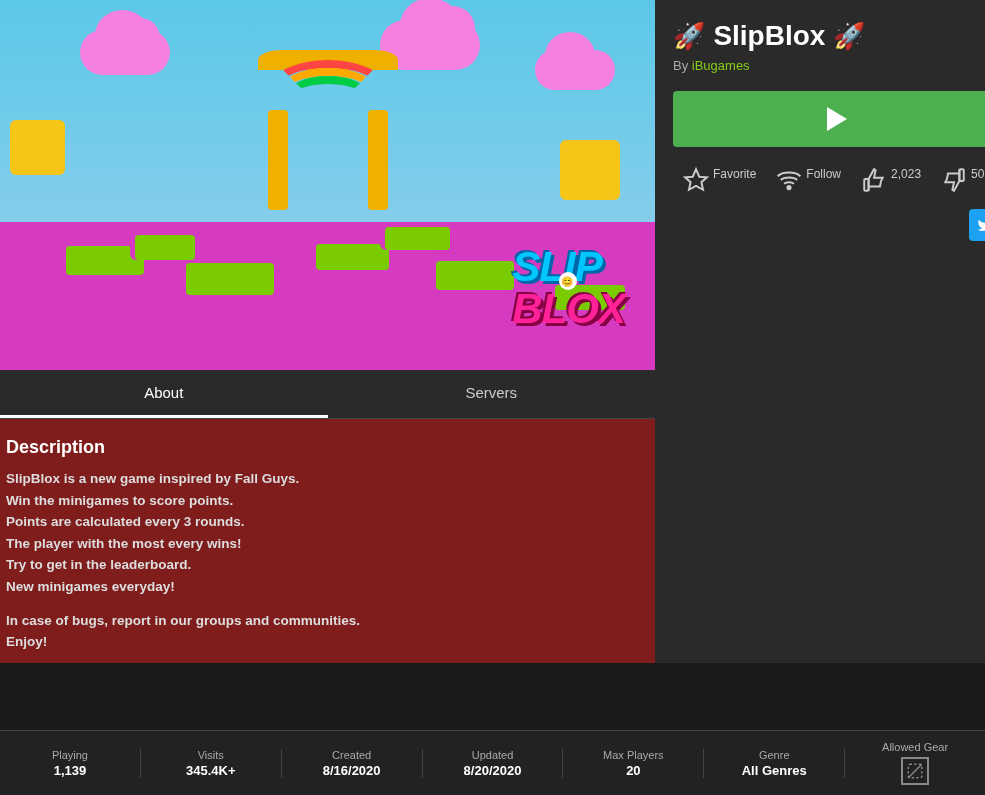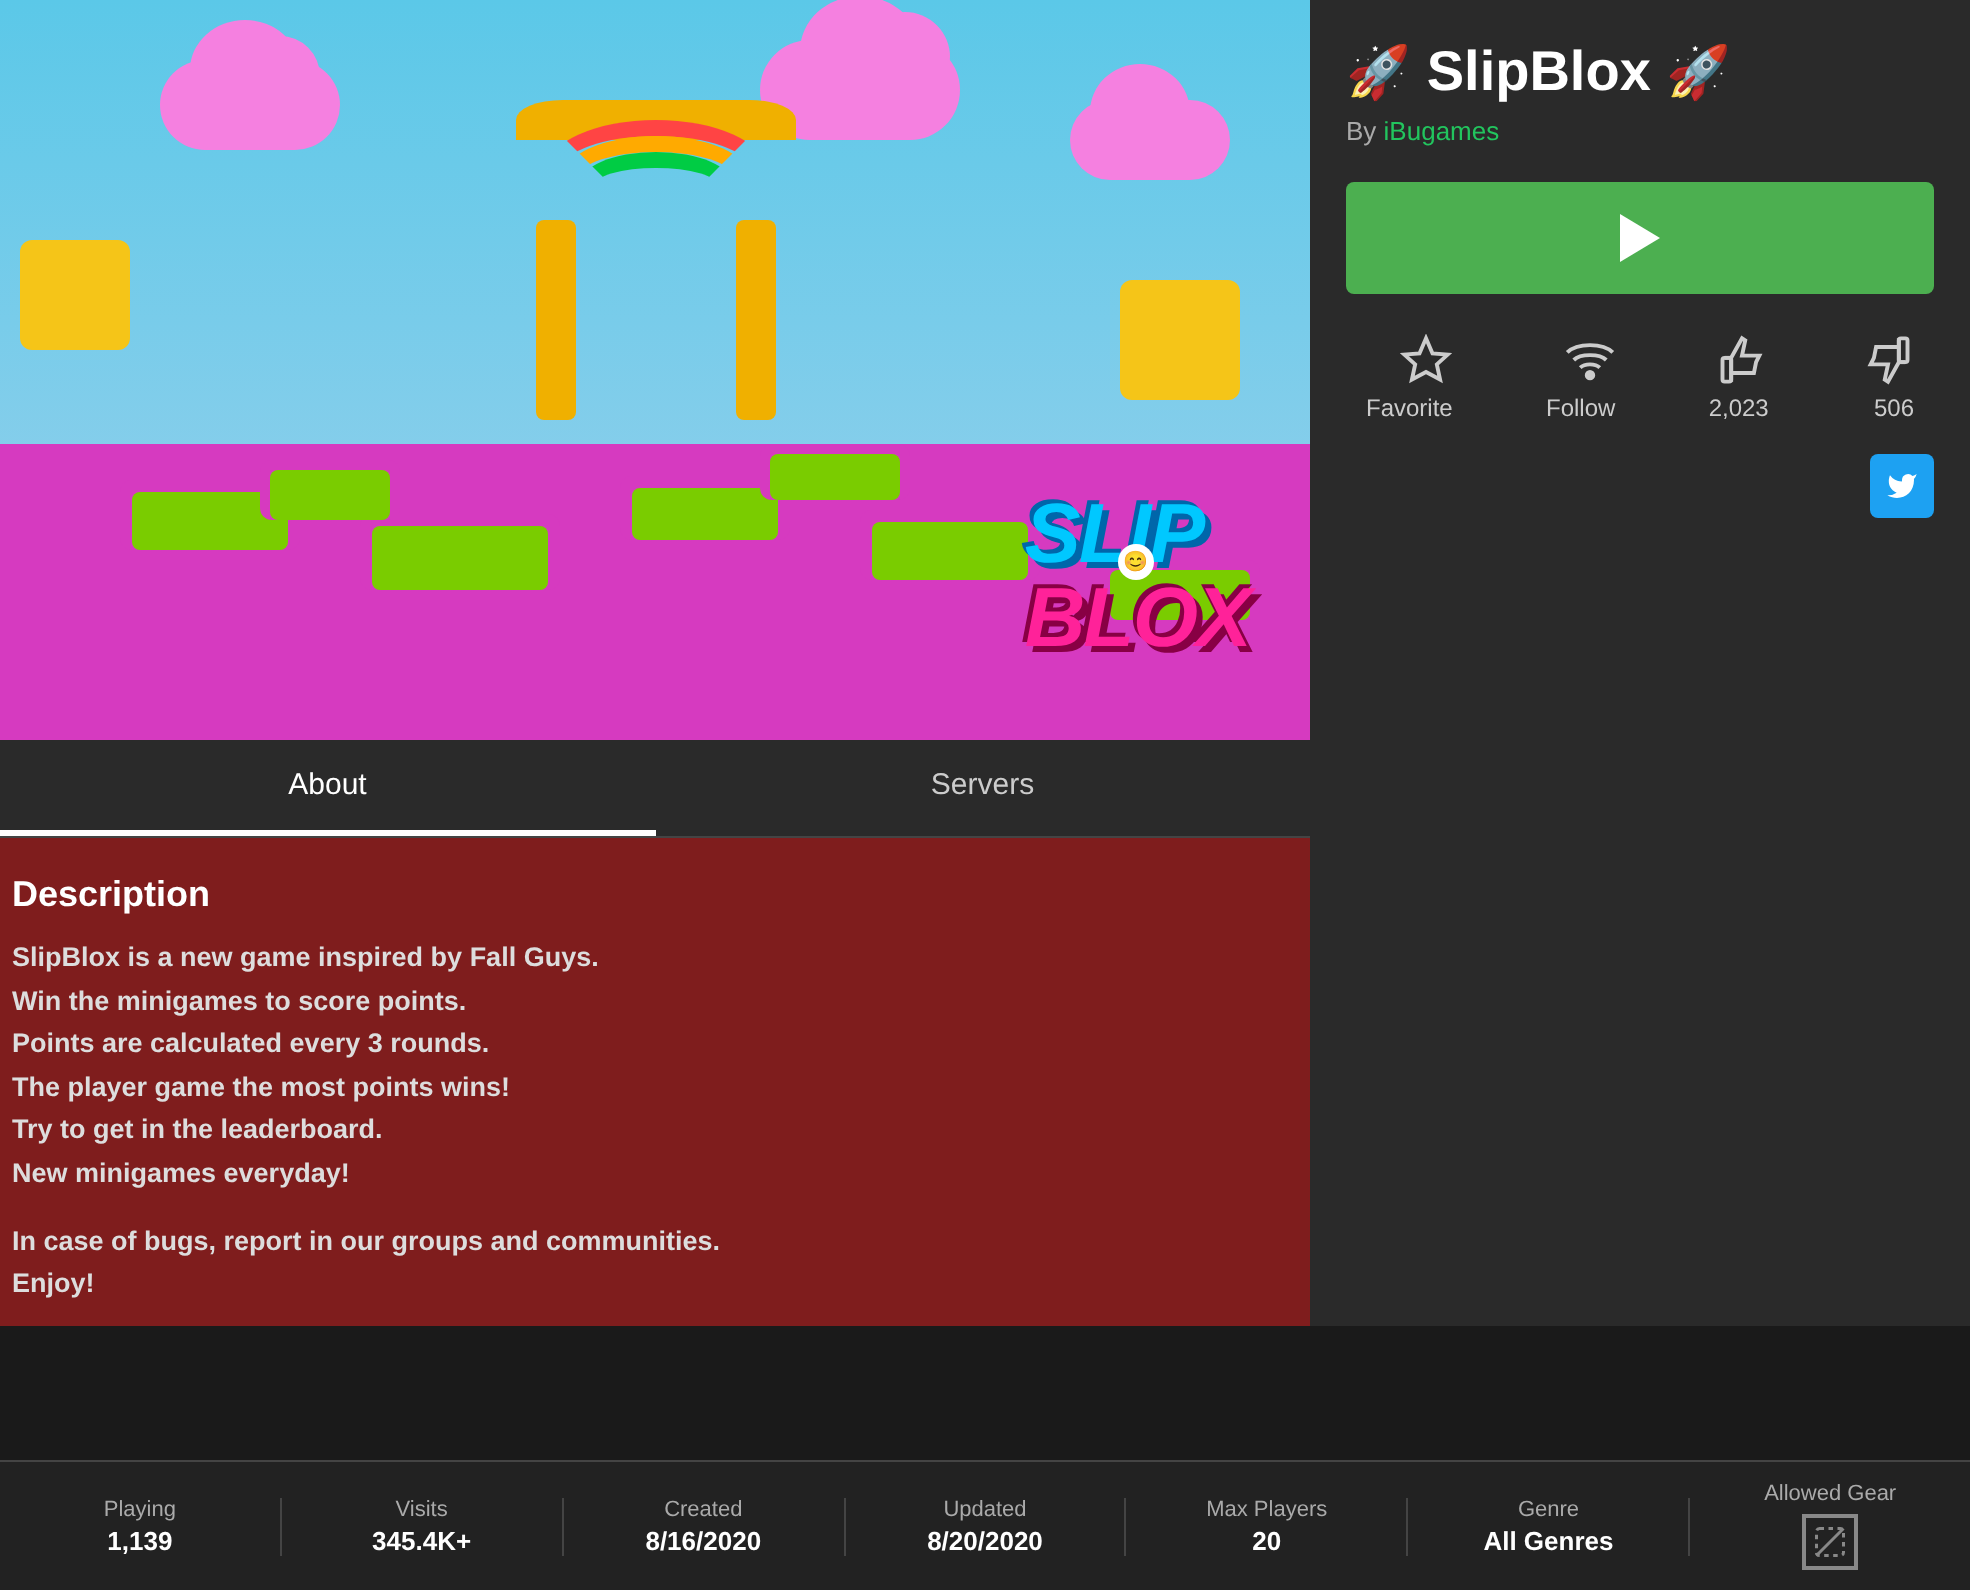--- a/index.html
+++ b/index.html
@@ -185,21 +185,21 @@
     .rocket-emoji {
       font-size: 26px;
     }
 
     .by-line {
       font-size: 13px;
       color: #aaa;
       margin-bottom: 18px;
     }
     .by-line a {
-      color: #22c55e;
+      color: #84cc16;
       text-decoration: none;
     }
 
     .play-button {
       width: 100%;
       background: #4caf50;
       color: #fff;
       border: none;
       border-radius: 4px;
       padding: 16px 0;
@@ -222,22 +222,22 @@
     .action-row {
       display: flex;
       gap: 0;
       width: 100%;
       justify-content: space-between;
       margin-bottom: 8px;
     }
 
     .action-btn {
       display: flex;
-      flex-direction: column;
-      align-items: flex-end;
+      flex-direction: row;
+      align-items: flex-start;
       background: none;
       border: none;
       color: #ccc;
       font-size: 12px;
       cursor: pointer;
       padding: 4px 10px;
       gap: 4px;
     }
 
     .action-btn .icon-svg {
@@ -346,21 +346,21 @@
         <div class="tab active">About</div>
         <div class="tab">Servers</div>
       </div>
 
       <div class="about-content">
         <div class="description-title">Description</div>
         <div class="description-text">
           <p>SlipBlox is a new game inspired by Fall Guys.</p>
           <p>Win the minigames to score points.</p>
           <p>Points are calculated every 3 rounds.</p>
-          <p>The player game the most points wins!</p>
+          <p>The player with the most every wins!</p>
           <p>Try to get in the leaderboard.</p>
           <p>New minigames everyday!</p>
           <div class="spacer"></div>
           <p>In case of bugs, report in our groups and communities.</p>
           <p>Enjoy!</p>
         </div>
       </div>
 
     </div>
 

